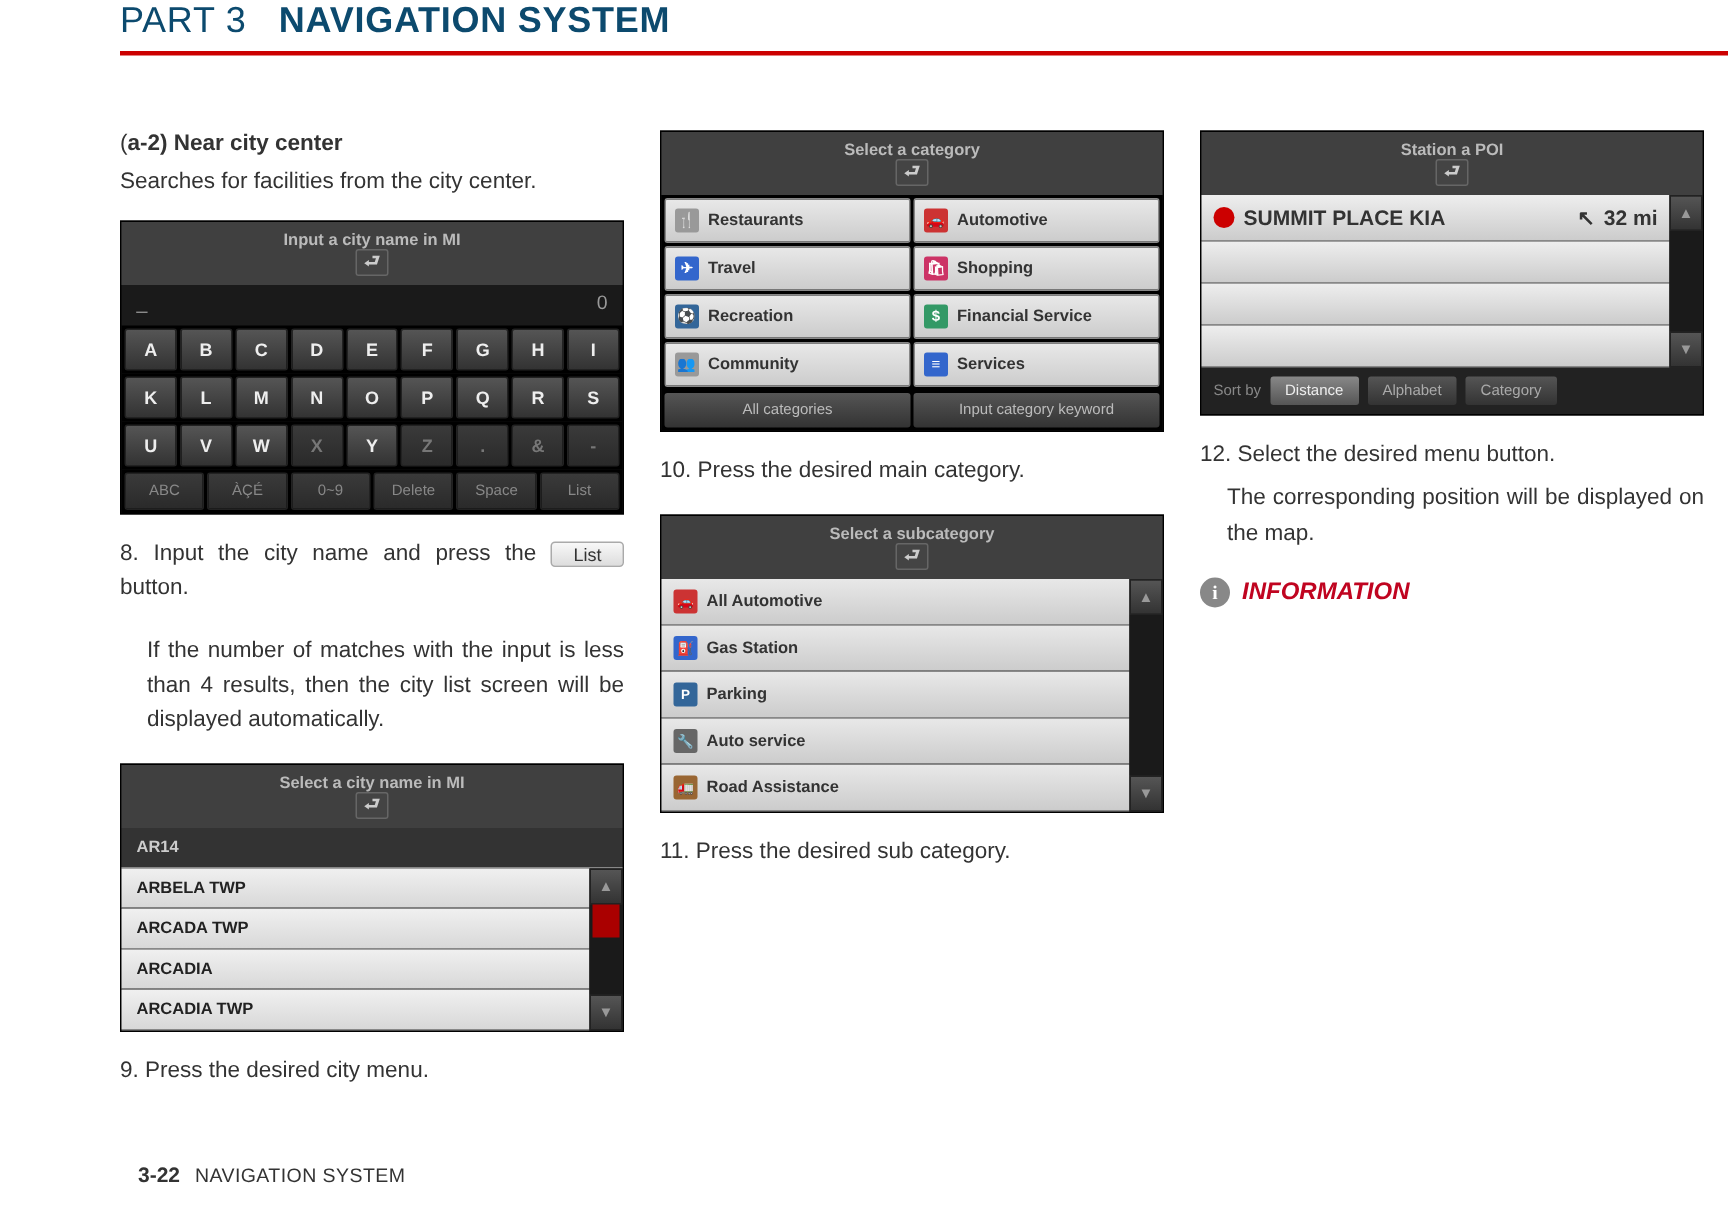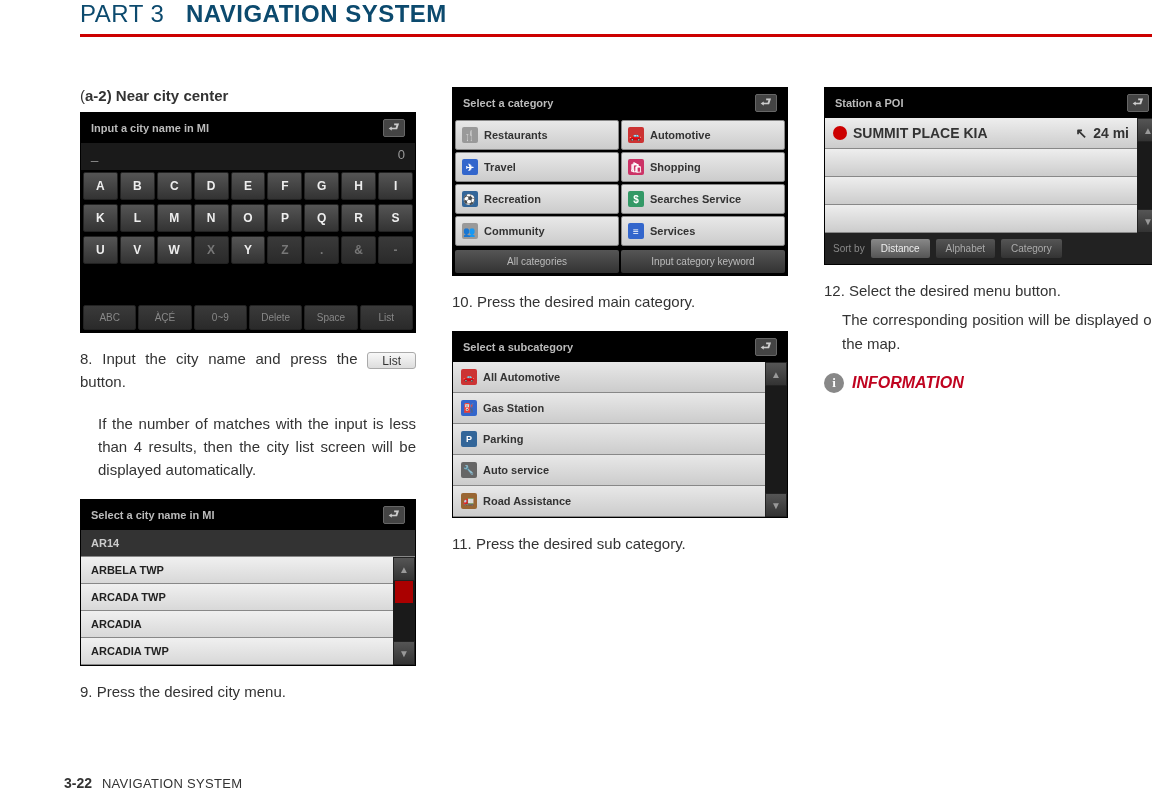--- a/index.html
+++ b/index.html
@@ -24,48 +24,49 @@
   .part-title .bold { font-weight: 700; }
   .red-rule {
     height: 3px;
     background: #c00;
     margin-top: 6px;
     margin-left: 0;
     width: 1072px;
   }
   .columns {
     display: flex;
-    gap: 36px;
+    gap: 24px;
     padding: 50px 0 0 80px;
     width: 1072px;
   }
   .col { width: 340px; }
   .subhead {
     font-size: 15px;
     margin-bottom: 8px;
   }
   .subhead .paren { font-weight: 400; }
   .subhead .boldn { font-weight: 700;}
   .lead { font-size: 15px; margin-bottom: 18px; }
   .screenshot {
     background: #1a1a1a;
     border: 1px solid #000;
     width: 336px;
     font-size: 11px;
     color: #ddd;
     margin-bottom: 14px;
   }
   .ss-title {
-    background: #000000;
+    background: #404040;
     padding: 6px 10px;
     display: flex;
-    justify-content: space-between;
+    justify-content: center;
     align-items: center;
     font-weight: 600;
     color: #bbb;
+    flex-direction: column;
   }
   .back-icon {
     width: 22px; height: 18px;
     background: #444;
     border: 1px solid #666;
     border-radius: 2px;
     display: flex; align-items: center; justify-content: center;
     font-size: 12px; color: #ccc;
   }
   .ss-input-row {
@@ -100,21 +101,20 @@
   }
   .kbd-bottom .bkey {
     flex: 1;
     background: linear-gradient(#3a3a3a,#2a2a2a);
     color: #888;
     font-size: 10px;
     text-align: center;
     padding: 6px 2px;
     border: 1px solid #222;
     border-radius: 2px;
-    margin-top: 37px;
   }
   .step {
     font-size: 15px;
     line-height: 1.55;
     margin-bottom: 18px;
     text-align: justify;
   }
   .step .list-btn {
     display: inline-block;
     background: linear-gradient(#f8f8f8,#ddd);
@@ -279,21 +279,21 @@
     font-family: Georgia, serif;
   }
   .info-text {
     font-size:15px;
     line-height:1.55;
     text-align: justify;
   }
   .footer {
     position:absolute;
     bottom: 12px;
-    left: 64px;
+    left: 92px;
     font-size: 14px;
     margin-top: 36px;
   }
   .footer .pg { font-weight:700; }
   .footer .chap { font-weight:400; font-size:13px; letter-spacing:0.3px; margin-left:6px;}
 </style>
 </head>
 <body>
 
 <div class="page-header">
@@ -303,20 +303,21 @@
   </div>
   <div class="red-rule"></div>
 </div>
 
 <div class="columns">
 
   <div class="col">
     <div class="subhead">
       <span class="paren">(</span><span class="boldn">a-2) Near city center</span>
     </div>
+    <div class="lead">Searches for facilities from the city center.</div>
 
     <div class="screenshot">
       <div class="ss-title">
         <span>Input a city name in MI</span>
         <span class="back-icon">⮐</span>
       </div>
       <div class="ss-input-row">
         <span>_</span>
         <span>0</span>
       </div>
@@ -419,21 +420,21 @@
         <div class="cat-cell">
             <span class="ico" style="background:#c36">🛍</span>
             <span>Shopping</span>
           </div>
         <div class="cat-cell">
             <span class="ico" style="background:#369">⚽</span>
             <span>Recreation</span>
           </div>
         <div class="cat-cell">
             <span class="ico" style="background:#396">$</span>
-            <span>Searches Service</span>
+            <span>Financial Service</span>
           </div>
         <div class="cat-cell">
             <span class="ico">👥</span>
             <span>Community</span>
           </div>
         <div class="cat-cell">
             <span class="ico" style="background:#36c">≡</span>
             <span>Services</span>
           </div>
       </div>
@@ -492,21 +493,21 @@
       </div>
       <div class="list-body">
         <div style="margin-right:22px">
           <div class="poi-row">
             <span style="display:flex;align-items:center;gap:6px">
               <span style="width:14px;height:14px;border-radius:50%;background:#c00;display:inline-block"></span>
               <span>SUMMIT PLACE KIA</span>
             </span>
             <span style="display:flex;align-items:center;gap:6px">
               <span>↖</span>
-              <span>24 mi</span>
+              <span>32 mi</span>
             </span>
           </div>
           <div class="poi-empty"></div>
           <div class="poi-empty"></div>
           <div class="poi-empty"></div>
         </div>
         <div class="scroll-col">
           <div class="scroll-btn">▲</div>
           <div class="scroll-track"></div>
           <div class="scroll-btn">▼</div>

